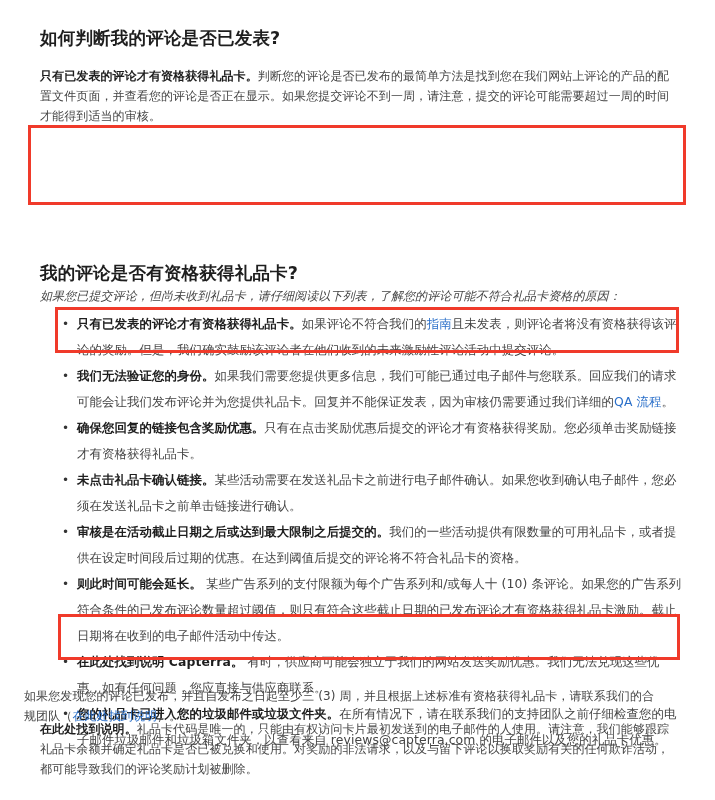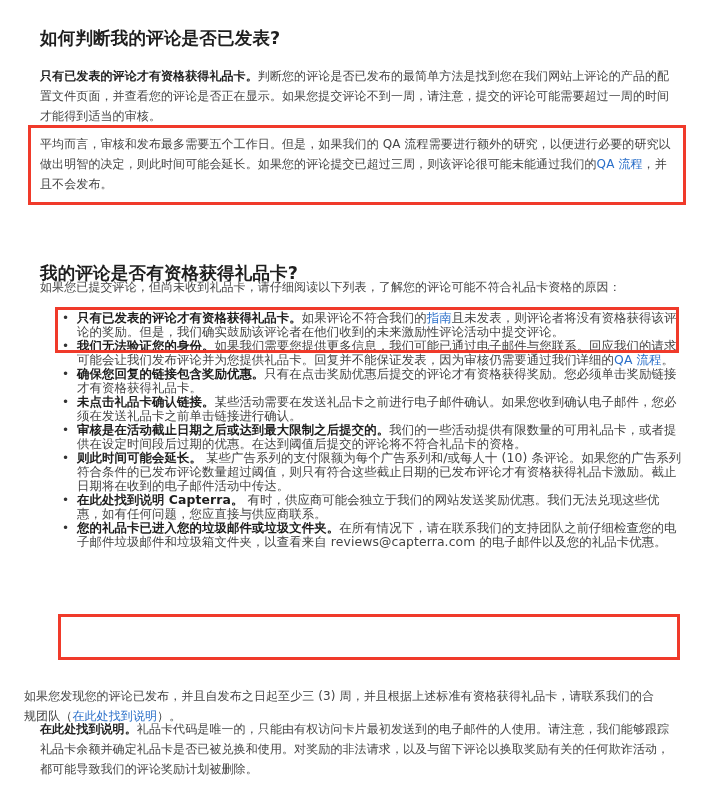--- a/index.html
+++ b/index.html
@@ -17,46 +17,43 @@
     position: absolute; font-size: 12px; line-height: 20px; color: #444;
     margin: 0; letter-spacing: 0.1px;
   }
   .para b, li b { color: #1e1e1e; font-weight: bold; }
   a, .link { color: #2a6fc9; text-decoration: none; }
   .hl {
     position: absolute; border: 3px solid #f03a2a; box-sizing: border-box; pointer-events: none;
   }
   ul.reasons {
     position: absolute; left: 52px; top: 307px; width: 630px; margin: 0; padding: 0;
-    list-style: none; font-size: 12.4px; line-height: 14px; color: #444;
+    list-style: none; font-size: 12.4px; line-height: 26px; color: #444;
   }
   ul.reasons li { position: relative; padding-left: 25px; margin: 0 0 0 0; letter-spacing: 0.1px; }
   ul.reasons li::before {
     content: "•"; position: absolute; left: 10px; top: 0; color: #333; font-size: 12px;
   }
 </style>
 </head>
 <body>
 
 <div class="page">
 
   <h2 style="left:40px; top:26px;">如何判断我的评论是否已发表?</h2>
 
   <p class="para" style="left:40px; top:66px; width:635px;">
     <b>只有已发表的评论才有资格获得礼品卡。</b><span>判断您的评论是否已发布的最简单方法是找到您在我们网站上评论的产品的配置文件页面，并查看您的评论是否正在显示。如果您提交评论不到一周，请注意，提交的评论可能需要超过一周的时间才能得到适当的审核。</span>
   </p>
 
-  <p class="para" style="left:40px; top:134px; width:636px;">
-    <span>平均而言，审核和发布最多需要五个工作日。但是，如果我们的 QA 流程需要进行额外的研究，以便进行必要的研究以做出明智的决定，则此时间可能会延长。如果您的评论提交已超过三周，则该评论很可能未能通过我们的</span><a>QA 流程</a><span>，并且不会发布。</span>
-  </p>
   <div class="hl" style="left:28px; top:125px; width:658px; height:80px;"></div>
 
   <h2 style="left:40px; top:242px;margin-top:19px;">我的评论是否有资格获得礼品卡?</h2>
 
-  <p class="para" style="left:40px; top:277px; width:640px; white-space:nowrap;">如果您已提交评论，但尚未收到礼品卡，请仔细阅读以下列表，了解您的评论可能不符合礼品卡资格的原因：</p>
+  <p class="para" style="left:40px; top:286px; width:640px; white-space:nowrap;font-style:italic;">如果您已提交评论，但尚未收到礼品卡，请仔细阅读以下列表，了解您的评论可能不符合礼品卡资格的原因：</p>
 
   <ul class="reasons" style="top:311px;">
     <li><b>只有已发表的评论才有资格获得礼品卡。</b><span>如果评论不符合我们的</span><a>指南</a><span>且未发表，则评论者将没有资格获得该评论的奖励。但是，我们确实鼓励该评论者在他们收到的未来激励性评论活动中提交评论。</span></li>
     <li><b>我们无法验证您的身份。</b><span>如果我们需要您提供更多信息，我们可能已通过电子邮件与您联系。回应我们的请求可能会让我们发布评论并为您提供礼品卡。回复并不能保证发表，因为审核仍需要通过我们详细的</span><a>QA 流程</a><span>。</span></li>
     <li><b>确保您回复的链接包含奖励优惠。</b><span>只有在点击奖励优惠后提交的评论才有资格获得奖励。您必须单击奖励链接才有资格获得礼品卡。</span></li>
     <li><b>未点击礼品卡确认链接。</b><span>某些活动需要在发送礼品卡之前进行电子邮件确认。如果您收到确认电子邮件，您必须在发送礼品卡之前单击链接进行确认。</span></li>
     <li><b>审核是在活动截止日期之后或达到最大限制之后提交的。</b><span>我们的一些活动提供有限数量的可用礼品卡，或者提供在设定时间段后过期的优惠。在达到阈值后提交的评论将不符合礼品卡的资格。</span></li>
     <li><b>则此时间可能会延长。</b><span> 某些广告系列的支付限额为每个广告系列和/或每人十 (10) 条评论。如果您的广告系列符合条件的已发布评论数量超过阈值，则只有符合这些截止日期的已发布评论才有资格获得礼品卡激励。截止日期将在收到的电子邮件活动中传达。</span></li>
     <li><b>在此处找到说明 Capterra。</b><span> 有时，供应商可能会独立于我们的网站发送奖励优惠。我们无法兑现这些优惠，如有任何问题，您应直接与供应商联系。</span></li>
     <li><b>您的礼品卡已进入您的垃圾邮件或垃圾文件夹。</b><span>在所有情况下，请在联系我们的支持团队之前仔细检查您的电子邮件垃圾邮件和垃圾箱文件夹，以查看来自 reviews@capterra.com 的电子邮件以及您的礼品卡优惠。</span></li>

